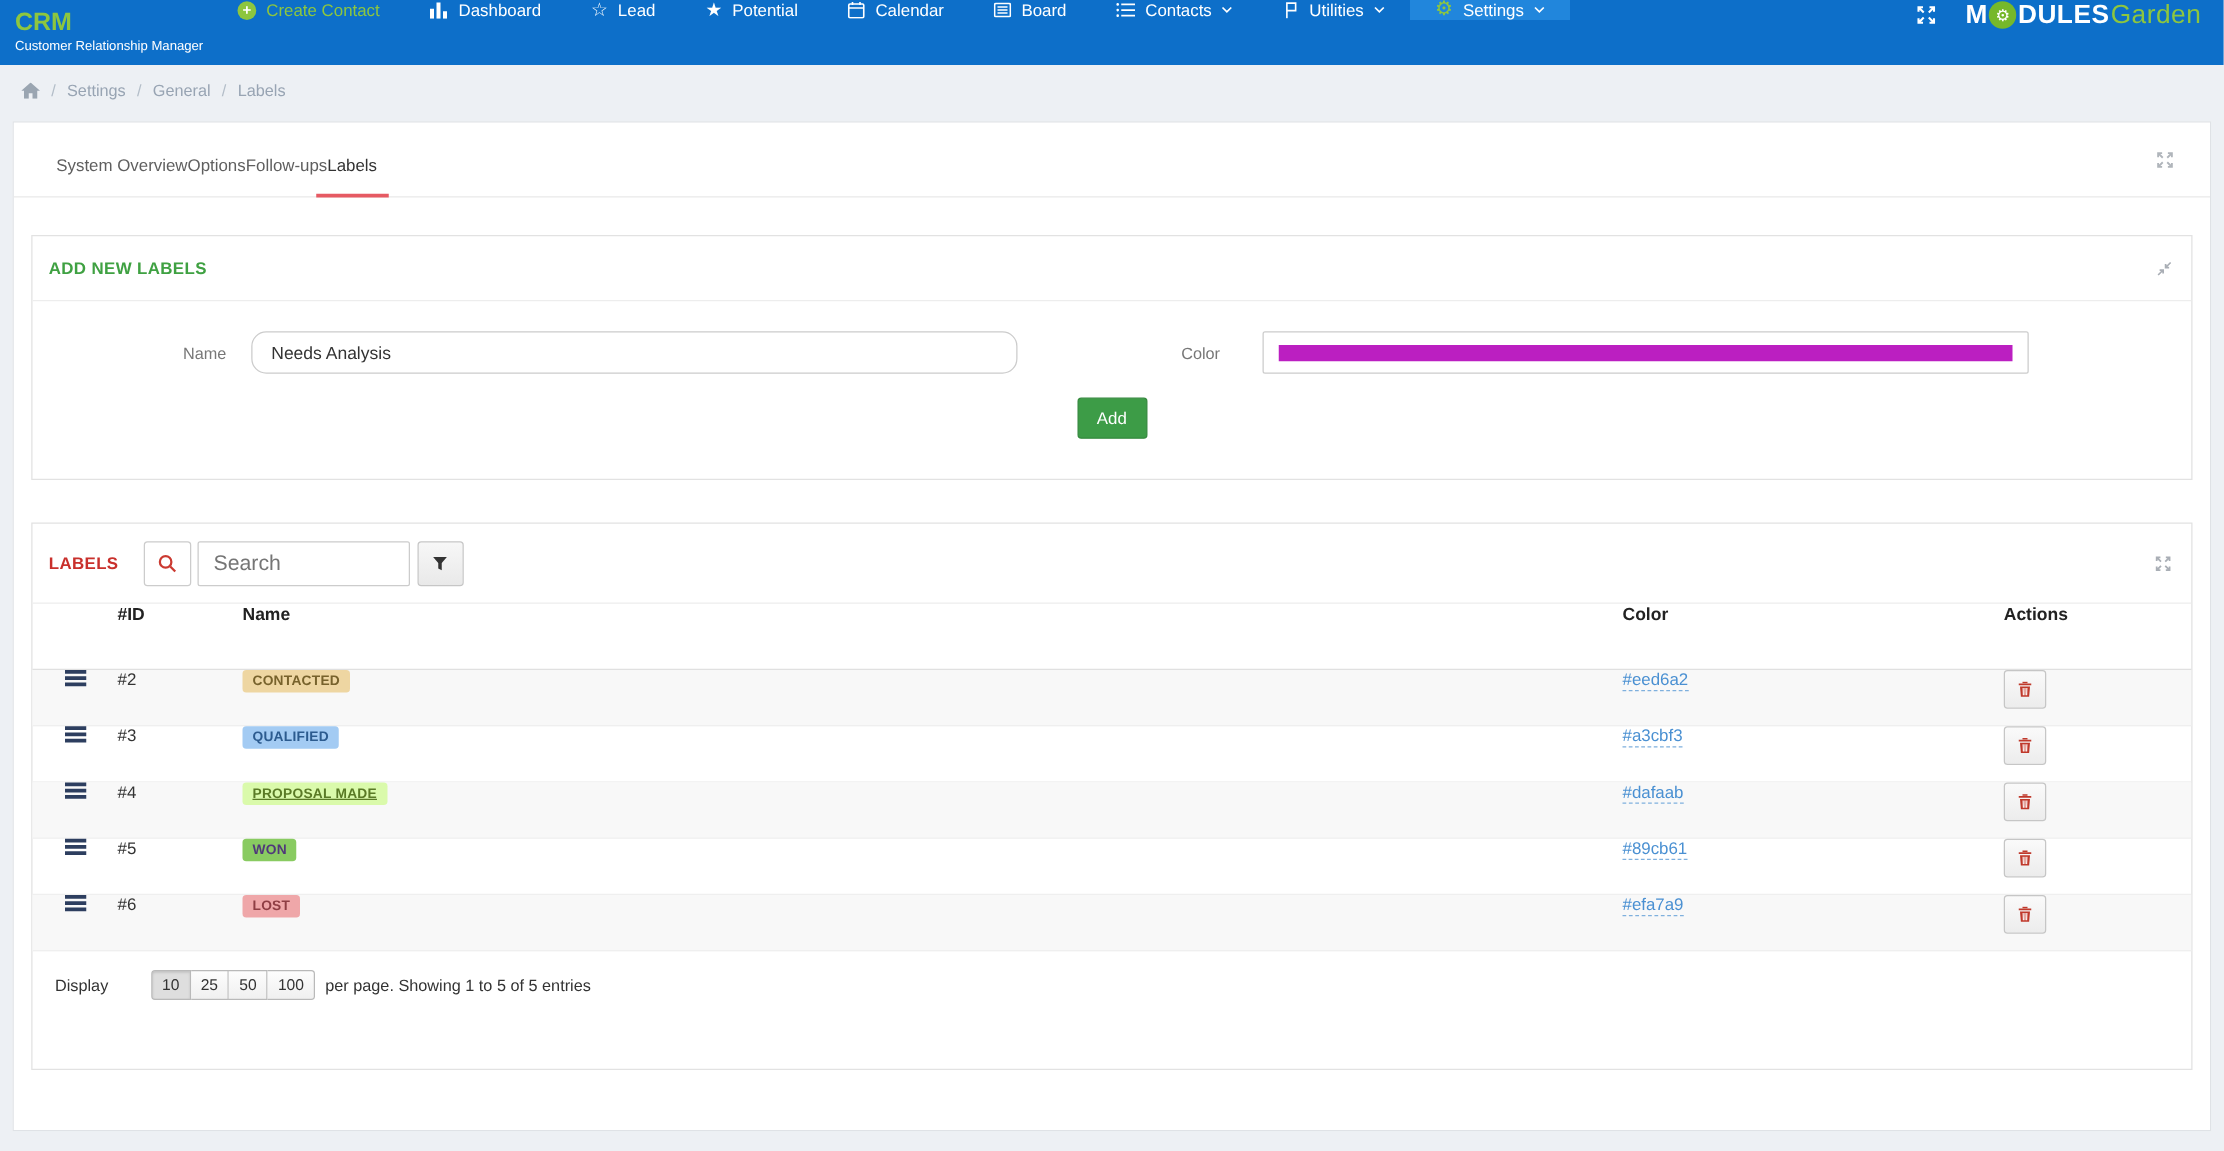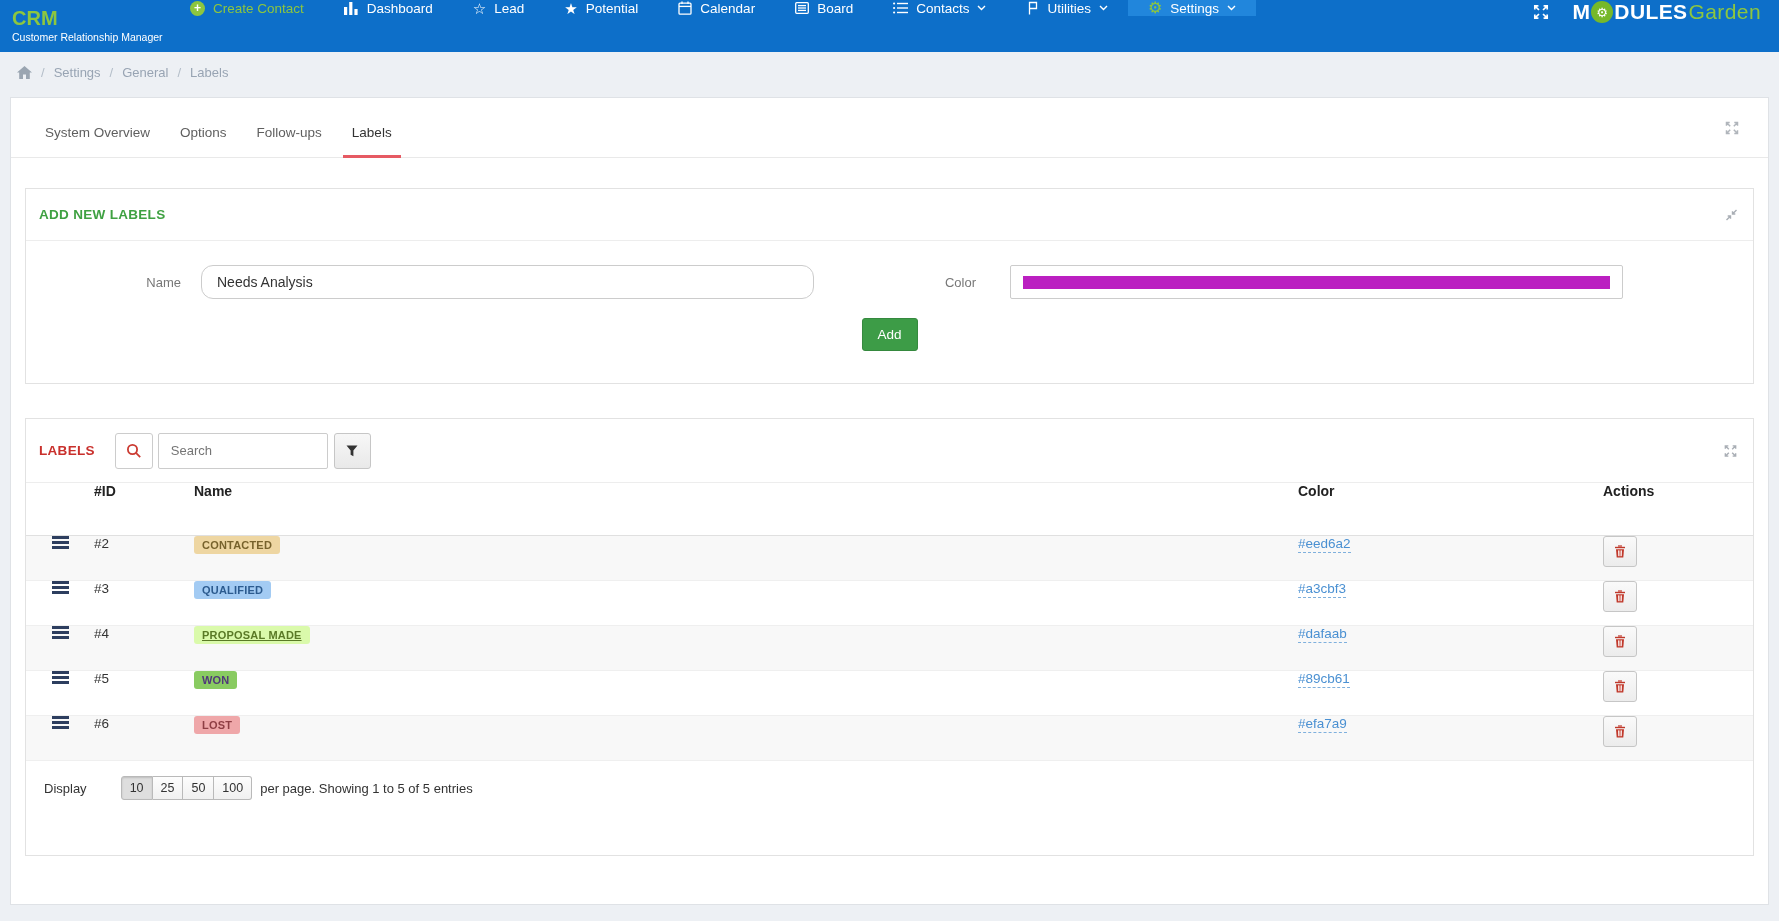--- a/index.html
+++ b/index.html
@@ -25,21 +25,21 @@
   .logo { display:flex; align-items:center; font-weight:bold; font-size:21px; letter-spacing:.4px; cursor:pointer; }
   .logo-o { width:22px; height:22px; border-radius:50%; background:#76b82a; display:flex; align-items:center; justify-content:center; margin:0 1px; color:#fff; font-size:13px; line-height:1; }
   .logo-garden { font-weight:normal; color:#8dc63f; margin-left:1px; }
   
   .breadcrumb { height:40px; display:flex; align-items:center; padding-left:17px; color:#98a4b3; font-size:13px; }
   .breadcrumb .sep { margin:0 9px; color:#b3bdc8; }
   .breadcrumb a { color:#98a4b3; text-decoration:none; cursor:pointer; }
   .home-ic { display:flex; align-items:center; cursor:pointer; }
   
   .card { margin:5px 10px 0; background:#fff; border:1px solid #dfe2e6; min-height:808px; position:relative; }
-  .tabs { display:flex; gap:30px; padding:27px 0 0 34px; border-bottom:1px solid #e9e9e9; }
+  .tabs { display:flex; padding:27px 0 0 34px; border-bottom:1px solid #e9e9e9; }
   .tab { font-size:13.5px; color:#5f5f5f; padding-bottom:17px; position:relative; cursor:pointer; }
   .tab.active { color:#333; }
   .tab.active::after { content:""; position:absolute; left:-9px; right:-9px; bottom:-1px; height:3px; background:#e65a63; }
   .card-expand { position:absolute; right:28px; top:22px; cursor:pointer; }
   
   .panel { margin:30px 14px 0; border:1px solid #e2e2e2; background:#fff; }
   .panel-header { display:flex; align-items:center; padding:0 13px; border-bottom:1px solid #ededed; position:relative; }
   .add-header { height:52px; }
   .panel-title-green { color:#3fa142; font-weight:bold; font-size:13.5px; letter-spacing:.3px; }
   .panel-title-red { color:#c9302c; font-weight:bold; font-size:13.5px; letter-spacing:.3px; margin-right:20px; }
@@ -50,21 +50,21 @@
   .lbl-name { left:60px; width:95px; text-align:right; top:34px; }
   .lbl-color { left:855px; width:95px; text-align:right; top:34px; }
   .name-input { position:absolute; left:175px; top:24px; width:613px; height:34px; border:1px solid #ccc; border-radius:12px; padding:0 15px; font-size:14px; color:#333; font-family:inherit; outline:none; }
   .color-box { position:absolute; left:984px; top:24px; width:613px; height:34px; border:1px solid #ccc; border-radius:2px; display:flex; align-items:center; padding:0 12px; cursor:pointer; background:#fff; }
   .color-bar { width:100%; height:13px; }
   .add-btn { position:absolute; left:50%; transform:translateX(-50%); top:77px; background:#3d9c47; border:1px solid #35893e; color:#fff; font-size:13.5px; padding:8px 15px; border-radius:3px; cursor:pointer; font-family:inherit; }
   
   .labels-panel { margin-top:34px; }
   .labels-header { height:64px; }
   .search-btn { width:38px; height:36px; border:1px solid #ccc; background:#fff; border-radius:3px; display:flex; align-items:center; justify-content:center; margin-right:5px; cursor:pointer; }
-  .search-input { width:170px; height:36px; border:1px solid #ccc; border-radius:2px; padding:0 12px; font-size:13px; color:#333; font-family:inherit; outline:none; }
+  .search-input { width:170px; height:36px; border:1px solid #ccc; border-radius:2px; padding:0 12px; font-size:17px; color:#333; font-family:inherit; outline:none; }
   .filter-btn { width:37px; height:36px; border:1px solid #c6c6c6; background:linear-gradient(#f7f7f7,#e9e9e9); border-radius:3px; margin-left:6px; display:flex; align-items:center; justify-content:center; cursor:pointer; }
   
   .lt-row, .lt-header { display:flex; align-items:flex-start; }
   .lt-header { height:53px; border-bottom:1px solid #e0e0e0; font-weight:bold; font-size:14px; color:#222; }
   .lt-row { height:45px; border-bottom:1px solid #efefef; font-size:13.5px; }
   .lt-row.odd { background:#f8f8f8; }
   .col-drag { width:68px; display:flex; justify-content:center; }
   .col-id { width:100px; }
   .col-name { flex:1; }
   .col-color { width:305px; }

